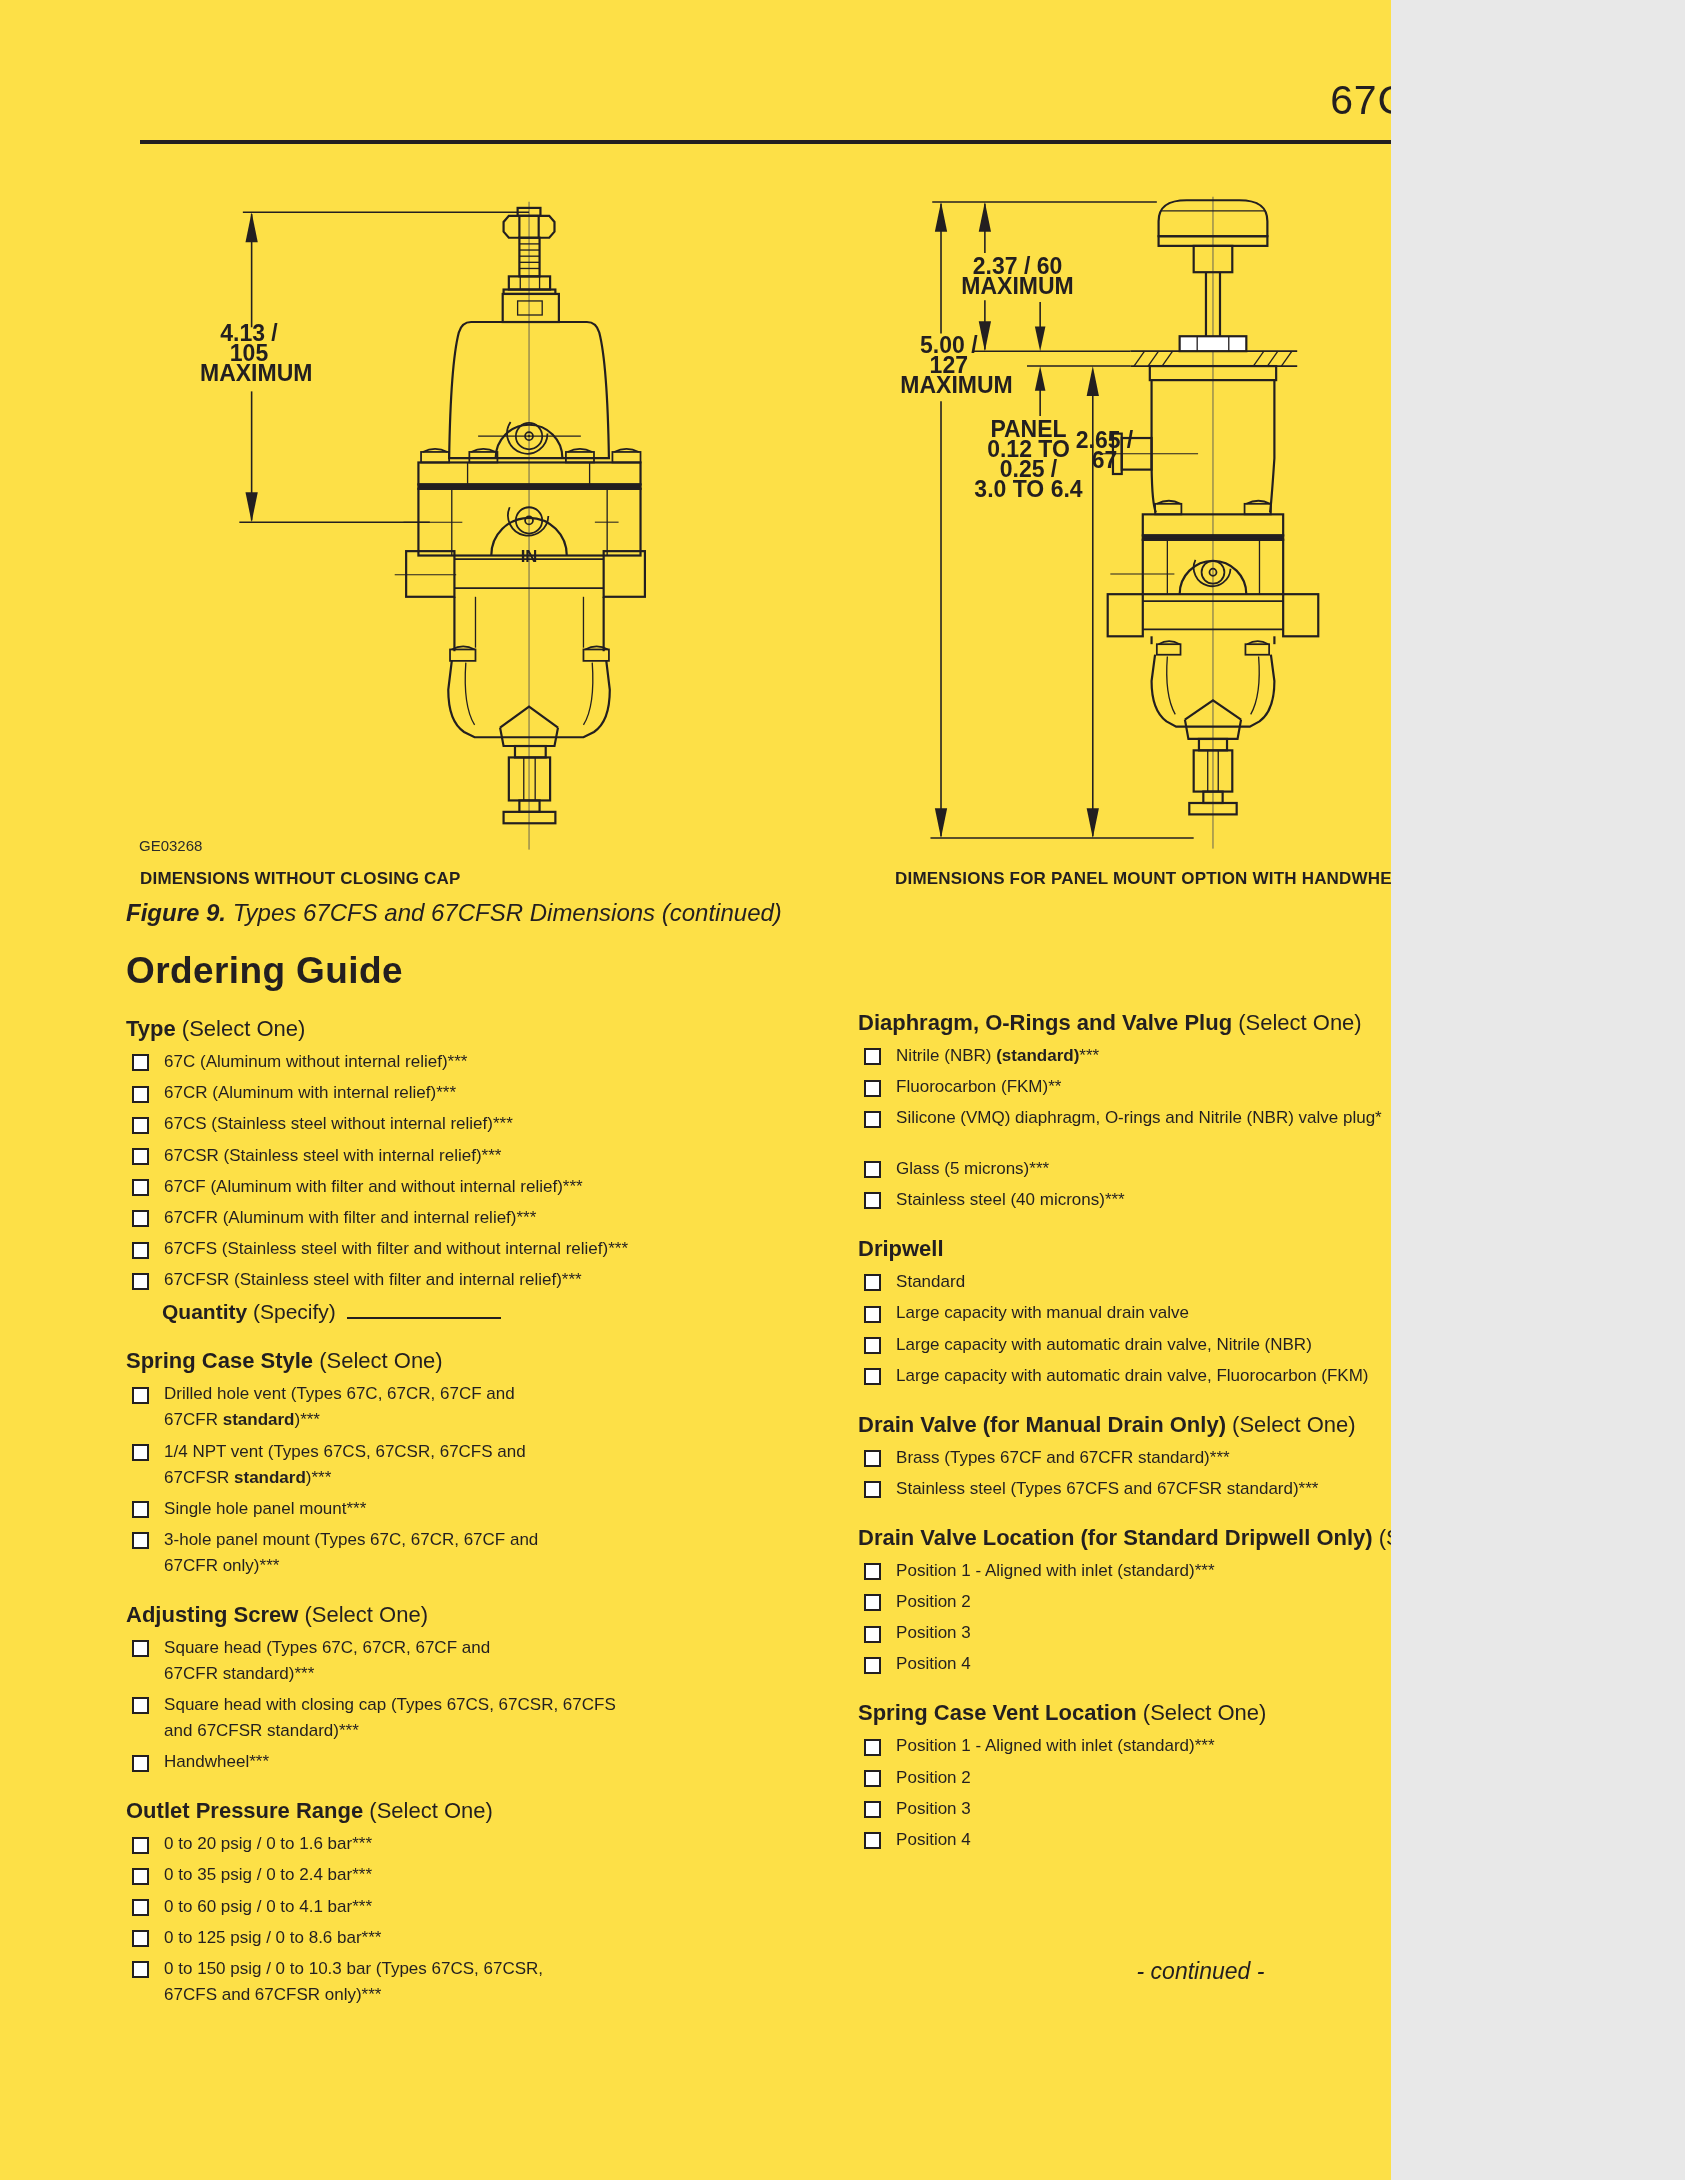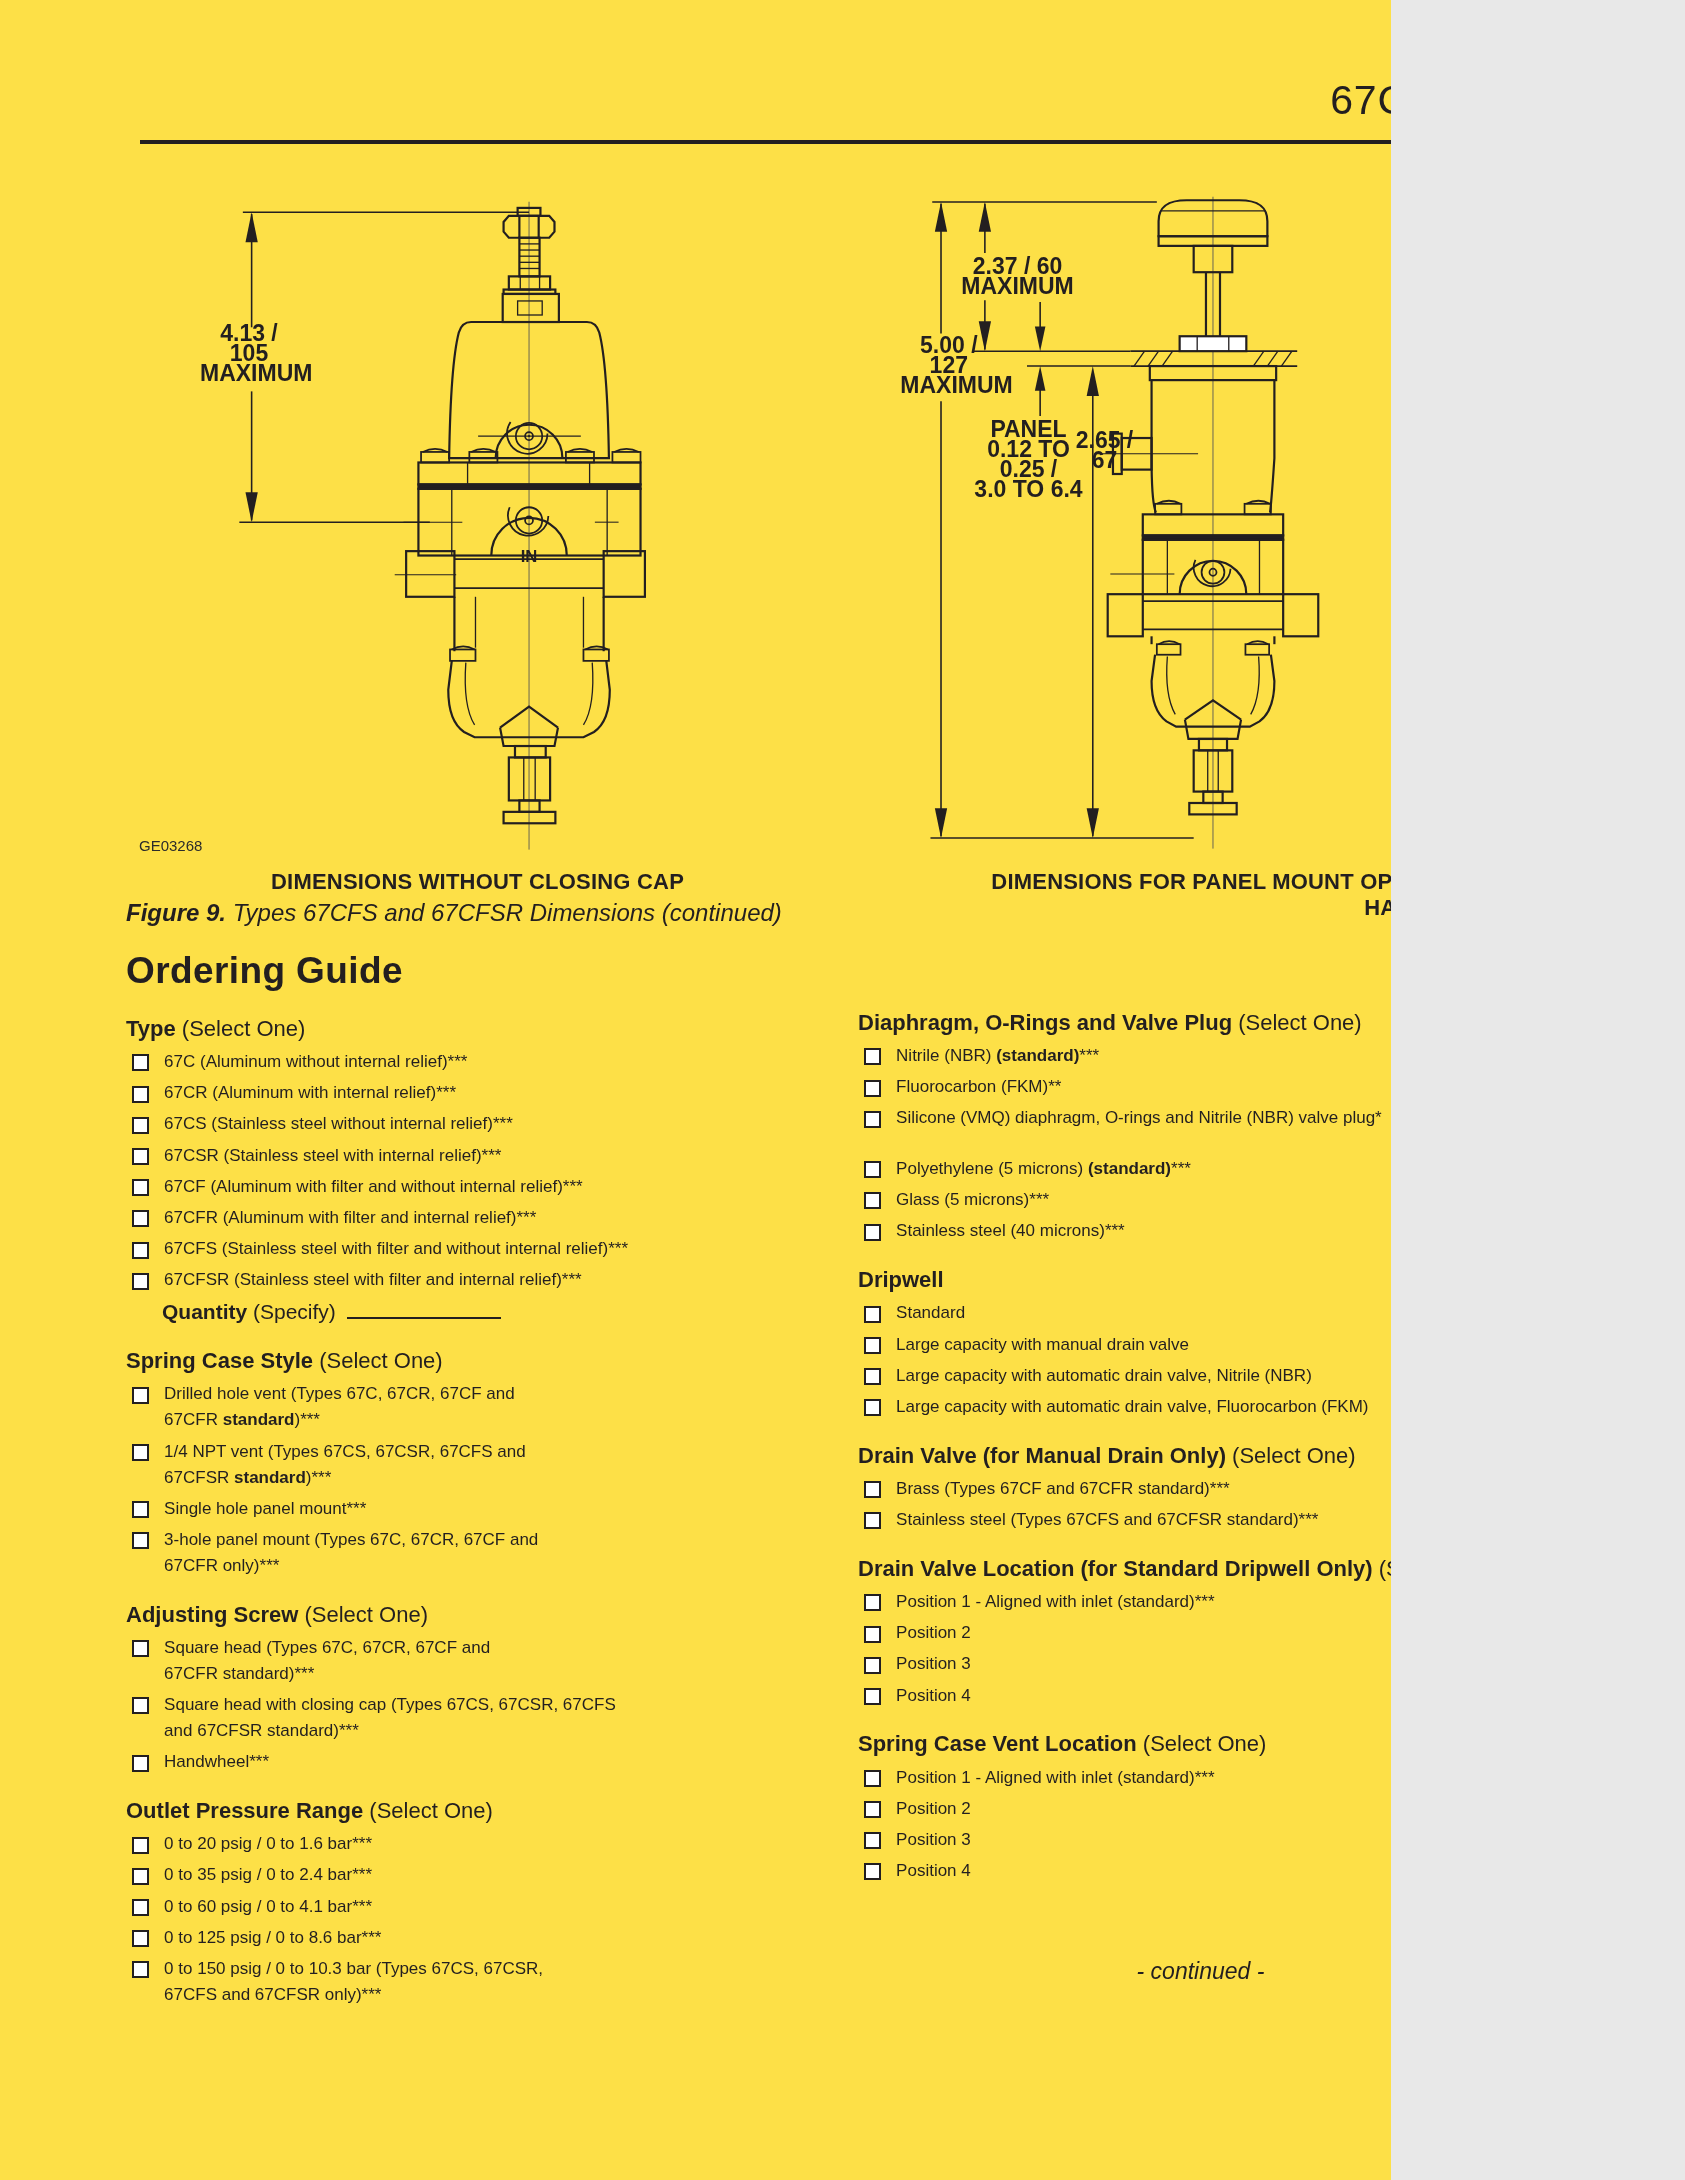--- a/index.html
+++ b/index.html
@@ -4,21 +4,21 @@
 <style>
   html,body{margin:0;padding:0;background:#e8e8e8;}
   #page{position:relative;width:1391px;height:2180px;background:#fde047;
         font-family:"Liberation Sans","DejaVu Sans",sans-serif;color:#231f20;overflow:hidden;}
   .abs{position:absolute;}
   
   #doc-title{left:895px;top:77px;width:647px;text-align:right;font-size:41px;letter-spacing:0.9px;}
   #head-rule{left:140px;top:140px;width:1402px;height:3.5px;background:#231f20;}
   
   .dimlbl{font-size:23px;font-weight:bold;text-align:center;line-height:20px;}
-  .figcap{font-size:22px;font-weight:bold;text-align:right;letter-spacing:0.2px;}
+  .figcap{font-size:17px;font-weight:bold;text-align:left;letter-spacing:0.2px;}
   #ge-code{left:139px;top:837px;font-size:15px;color:#2b2b2b;}
   #units-note{left:1485px;top:790px;font-size:17.6px;font-weight:bold;line-height:21px;}
   #figure-caption{left:126px;top:899px;font-size:24px;font-style:italic;}
   #figure-caption .fb{font-weight:bold;}
   
   #og-heading{left:126px;top:950px;font-size:37px;font-weight:bold;letter-spacing:0.4px;}
   .col{position:absolute;}
   #left-col{left:126px;top:1015px;width:711px;}
   #right-col{left:858px;top:1009px;width:720px;}
   .og-section{margin:0 0 19.3px 0;}
@@ -403,24 +403,20 @@
           <span class="itxt"><span>Fluorocarbon (FKM)**</span></span>
         </div>
         <div class="og-item">
           <span class="cbx"></span>
           <span class="itxt"><span>Silicone (VMQ) diaphragm, O-rings and Nitrile (NBR) valve plug*</span></span>
         </div>
       </div>
       <div class="og-section">
         <div class="og-item">
           <span class="cbx"></span>
-          <span class="itxt"><span>Polyethylene (5 microns) </span><span class="b">(standard)</span><span>***</span></span>
-        </div>
-        <div class="og-item">
-          <span class="cbx"></span>
           <span class="itxt"><span>Glass (5 microns)***</span></span>
         </div>
         <div class="og-item">
           <span class="cbx"></span>
           <span class="itxt"><span>Stainless steel (40 microns)***</span></span>
         </div>
       </div>
       <div class="og-section">
         <div class="og-head"><span>Dripwell</span></div>
         <div class="og-item">

